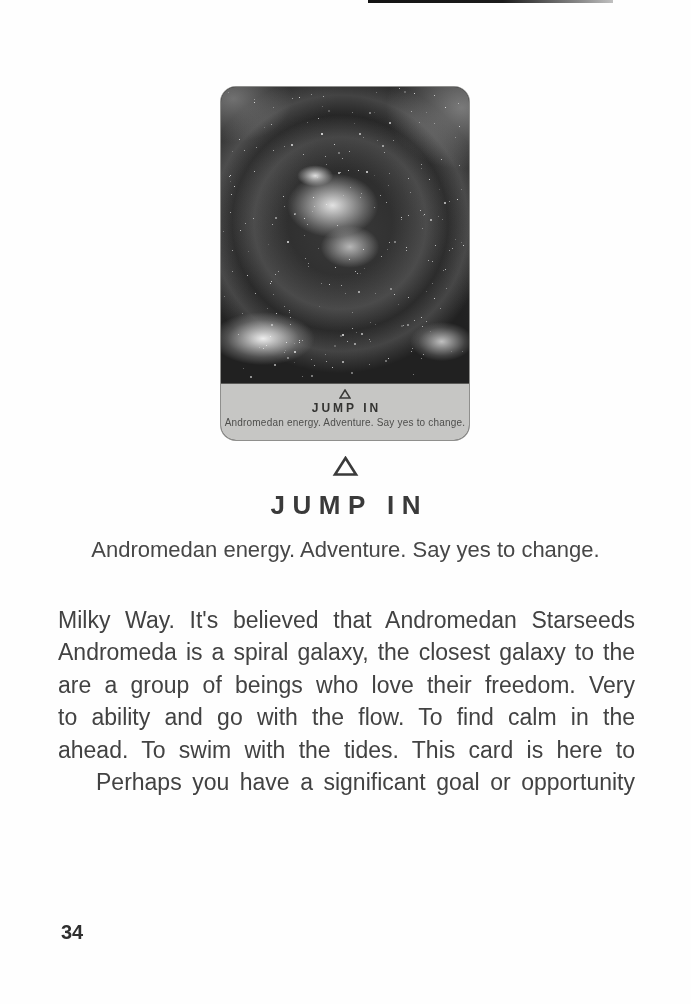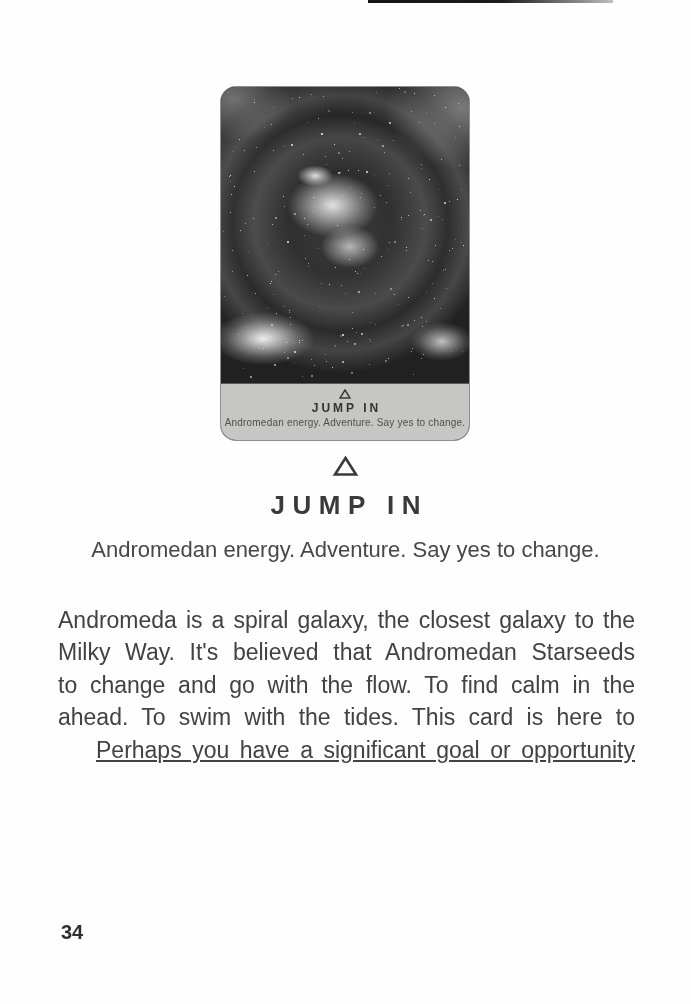--- a/index.html
+++ b/index.html
@@ -62,21 +62,21 @@
   }
   
   .body-text{
     position:absolute;left:58px;top:604px;width:577px;
     font-size:23px;line-height:32.4px;color:#424242;
   }
   .tline{
     text-align:justify;text-align-last:justify;white-space:nowrap;
   }
   .tline-last{text-align-last:left;}
-  .indent-first .tline:first-child{text-indent:38px;text-decoration:underline;}
+  .indent-first .tline:first-child{text-indent:38px;}
   .page-number{
     position:absolute;left:61px;top:921px;
     font-size:20px;font-weight:700;color:#2f2f2f;
   }
 </style>
 </head>
 <body>
 
 <div class="top-line"></div>
 
@@ -334,23 +334,24 @@
 
 <svg class="tri tri-large" width="691" height="21" viewBox="0 0 691 21">
   <path d="M345.5 2 L356 18.5 L335 18.5 Z" fill="none" stroke="#3a3a3a" stroke-width="2.6" stroke-linejoin="miter"></path>
 </svg>
 
 <h1 class="heading">JUMP IN</h1>
 <p class="subtitle">Andromedan energy. Adventure. Say yes to change.</p>
 
 <div class="body-text">
   <div class="para">
+      <div class="tline">Milky Way. It's believed that Andromedan Starseeds</div>
       <div class="tline">Andromeda is a spiral galaxy, the closest galaxy to the</div>
-      <div class="tline">Milky Way. It's believed that Andromedan Starseeds</div>
-      <div class="tline">to change and go with the flow. To find calm in the</div>
+      <div class="tline">are a group of beings who love their freedom. Very</div>
+      <div class="tline">to ability and go with the flow. To find calm in the</div>
       <div class="tline">ahead. To swim with the tides. This card is here to</div>
     </div>
   <div class="para indent-first">
       <div class="tline">Perhaps you have a significant goal or opportunity</div>
     </div>
 </div>
 
 <div class="page-number">34</div>
 
 </body></html>

